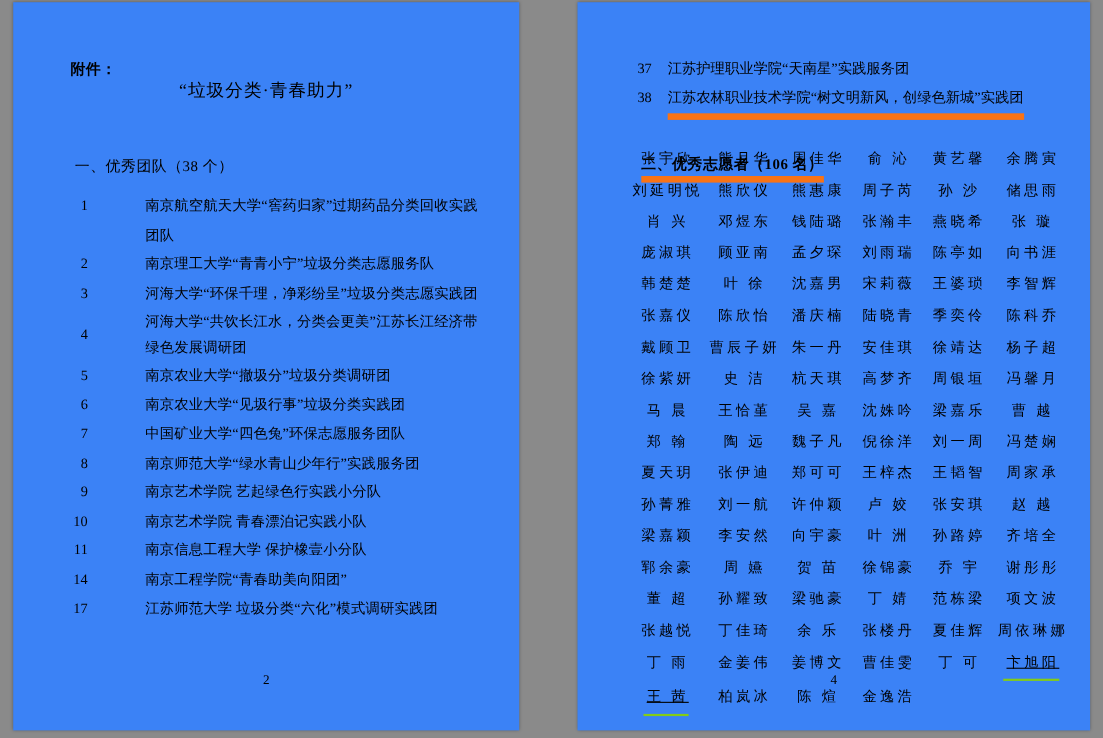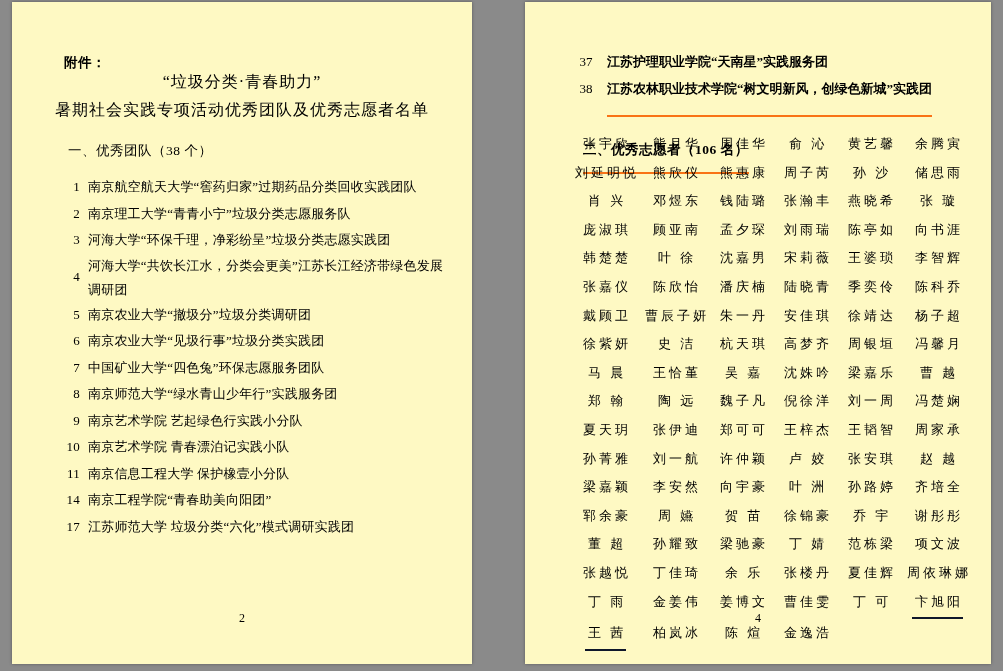--- a/index.html
+++ b/index.html
@@ -12,21 +12,21 @@
     font-family: "Liberation Serif", "DejaVu Serif", serif;
   }
   .viewport {
     position: relative;
     width: 1003px;
     height: 671px;
     background: #8a8a8a;
   }
   .page {
     position: absolute;
-    background: #fef9c3;
+    background: #3b82f6;
     box-shadow: 0 0 3px rgba(0,0,0,0.35);
     overflow: hidden;
   }
   #page-left {
     left: 12px;
     top: 2px;
     width: 460px;
     height: 662px;
   }
   #page-right {
@@ -79,20 +79,21 @@
   }
   .list-row .num {
     width: 26px;
     flex: 0 0 26px;
     text-align: right;
     padding-right: 8px;
     font-family: "Liberation Serif", serif;
   }
   .list-row .txt {
     flex: 1;
+    margin-left: 44px;
   }
   .list-row.two-line {
     align-items: center;
   }
   .list-row.two-line .txt {
     line-height: 24px;
   }
   .pagenum {
     position: absolute;
     left: 0;
@@ -112,24 +113,24 @@
     align-items: flex-start;
     font-size: 13px;
     line-height: 27px;
   }
   .r-row .num {
     width: 26px;
     flex: 0 0 26px;
     text-align: center;
     padding-right: 8px;
   }
-  .r-row .txt { flex: 1; font-weight: bold; }
+  .r-row .txt { flex: 1; }
   .hl-underline {
-    border-bottom: 2px solid #f97316;
-    padding-bottom: 13px;
+    border-bottom: 6px solid #f97316;
+    padding-bottom: 1px;
     display: inline-block;
   }
   .vol-header {
     position: absolute;
     left: 58px;
     font-size: 13.5px;
     font-weight: bold;
     letter-spacing: 0.5px;
     margin-top: 33px;
   }
@@ -143,35 +144,35 @@
   }
   .name-cell {
     font-size: 13px;
     line-height: 28.6px;
     text-align: center;
     letter-spacing: 3px;
     text-indent: 3px;
     white-space: nowrap;
   }
   .name-cell.hl span {
-    border-bottom: 2px solid #0f172a;
+    border-bottom: 2px solid #84cc16;
     padding-bottom: 1px;
+    text-decoration: underline;
   }
   .name-inner { display: inline-block; }
 </style>
 </head>
 <body>
 
 <div class="viewport">
 
   <div class="page" id="page-left">
     <div class="page-inner">
       <div class="attach-label">附件：</div>
       <div class="doc-title t1">“垃圾分类·青春助力”</div>
-      <div class="doc-title t2">暑期社会实践专项活动优秀团队及优秀志愿者名单</div>
       <div class="section-head" style="left:56px; top:140px;">一、优秀团队（38 个）</div>
 
       <div class="list" style="top:172px;">
         <div class="list-row">
           <div class="num">1</div>
           <div class="txt">南京航空航天大学“窖药归家”过期药品分类回收实践团队</div>
         </div>
         <div class="list-row">
           <div class="num">2</div>
           <div class="txt">南京理工大学“青青小宁”垃圾分类志愿服务队</div>

